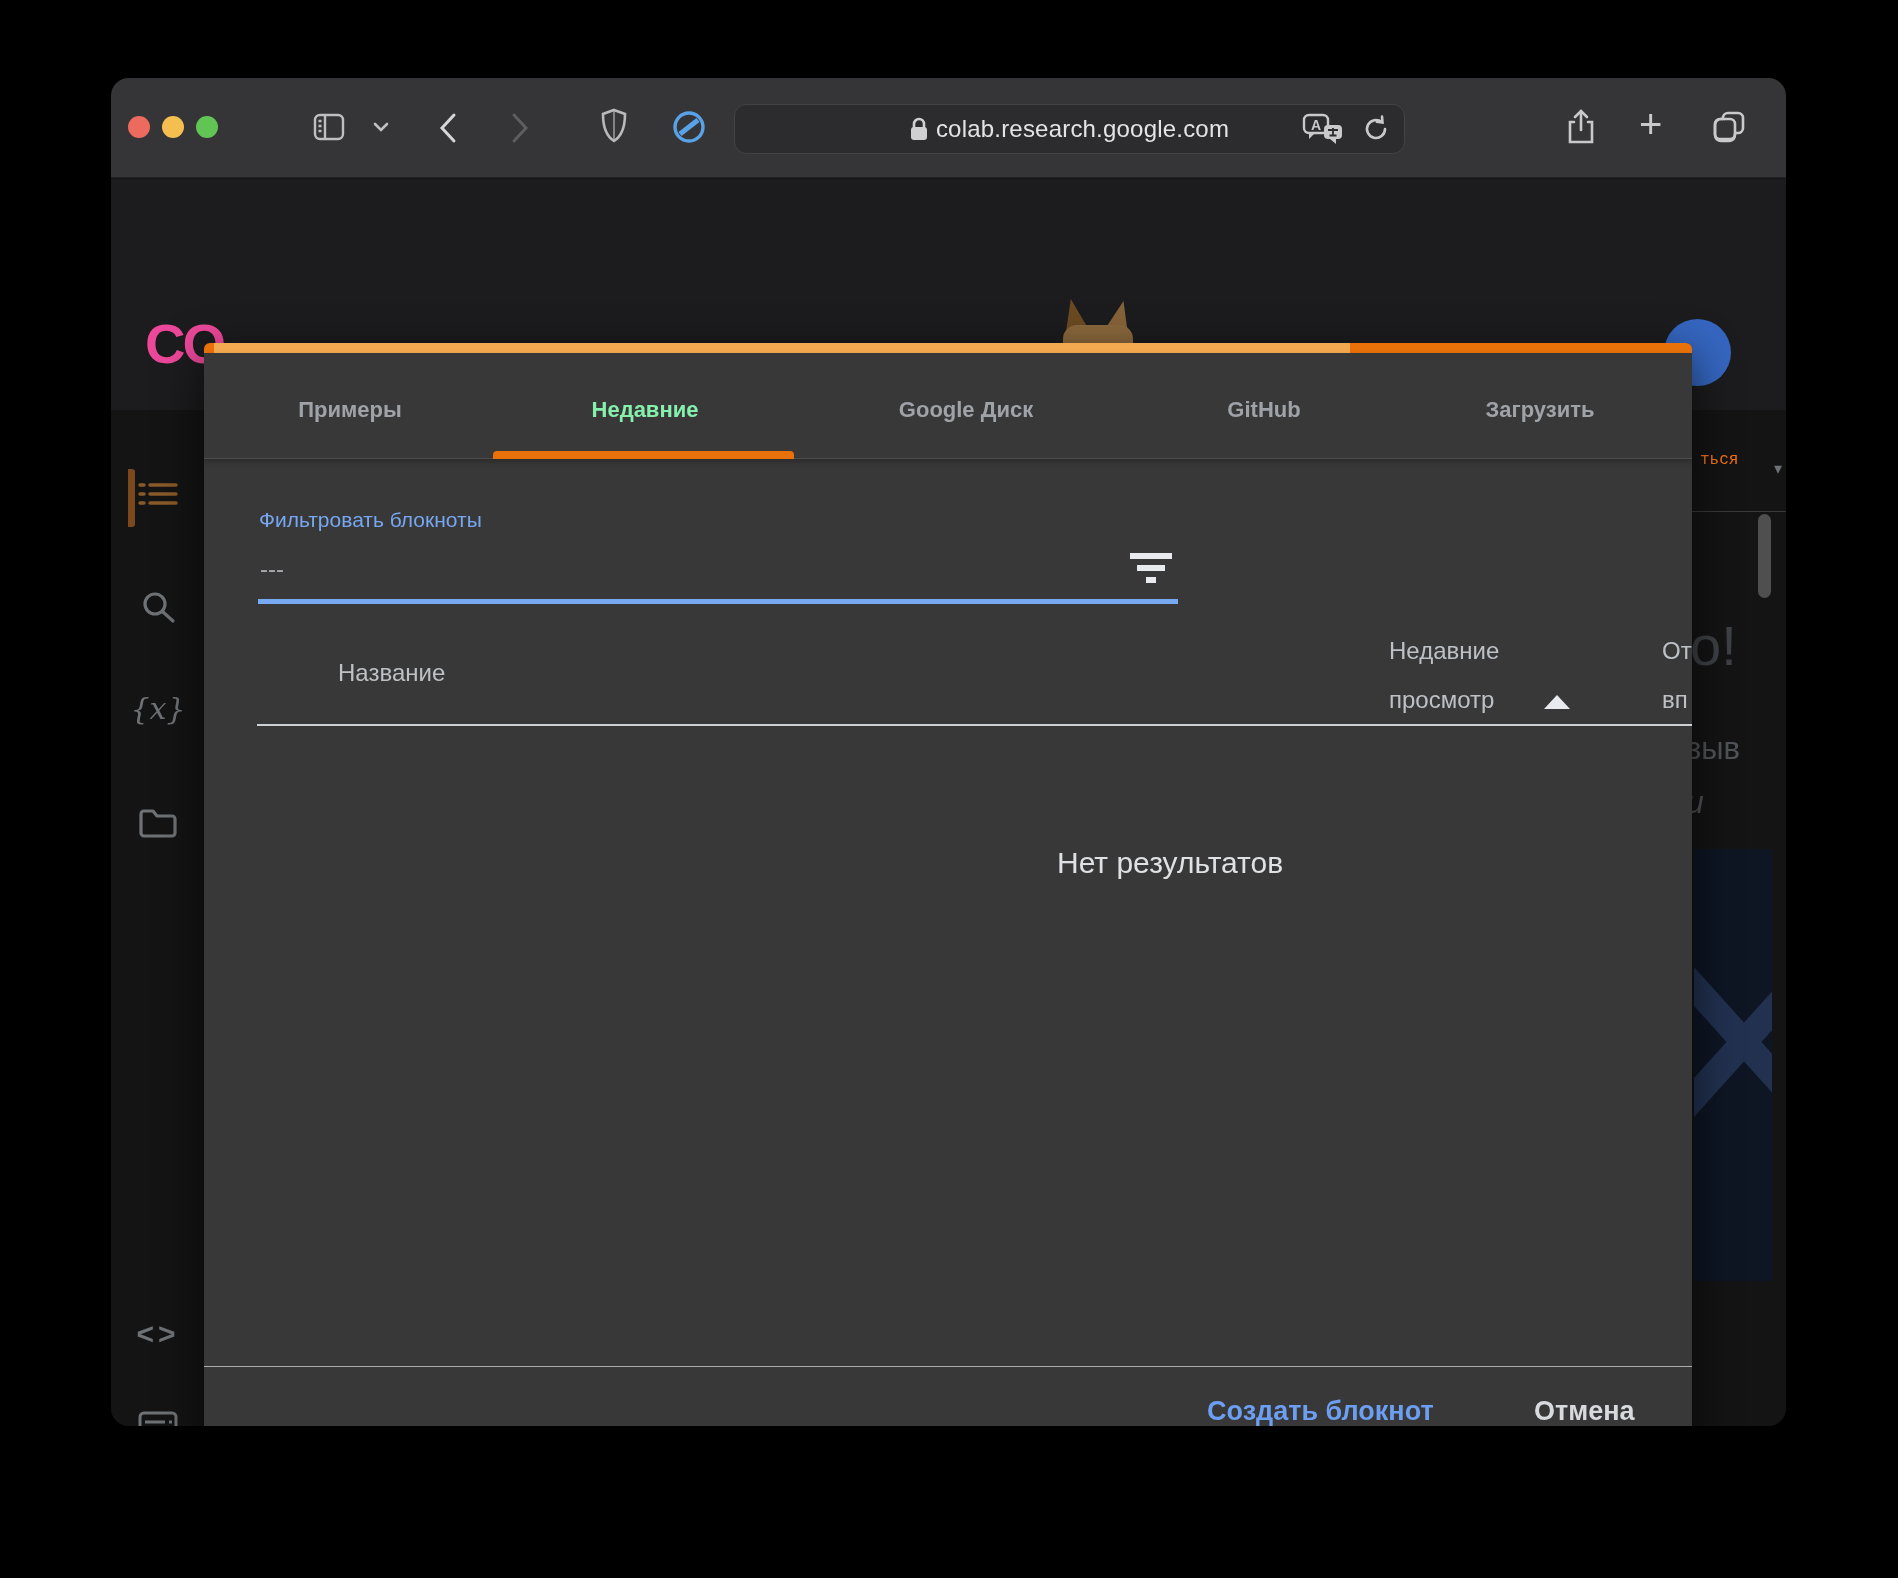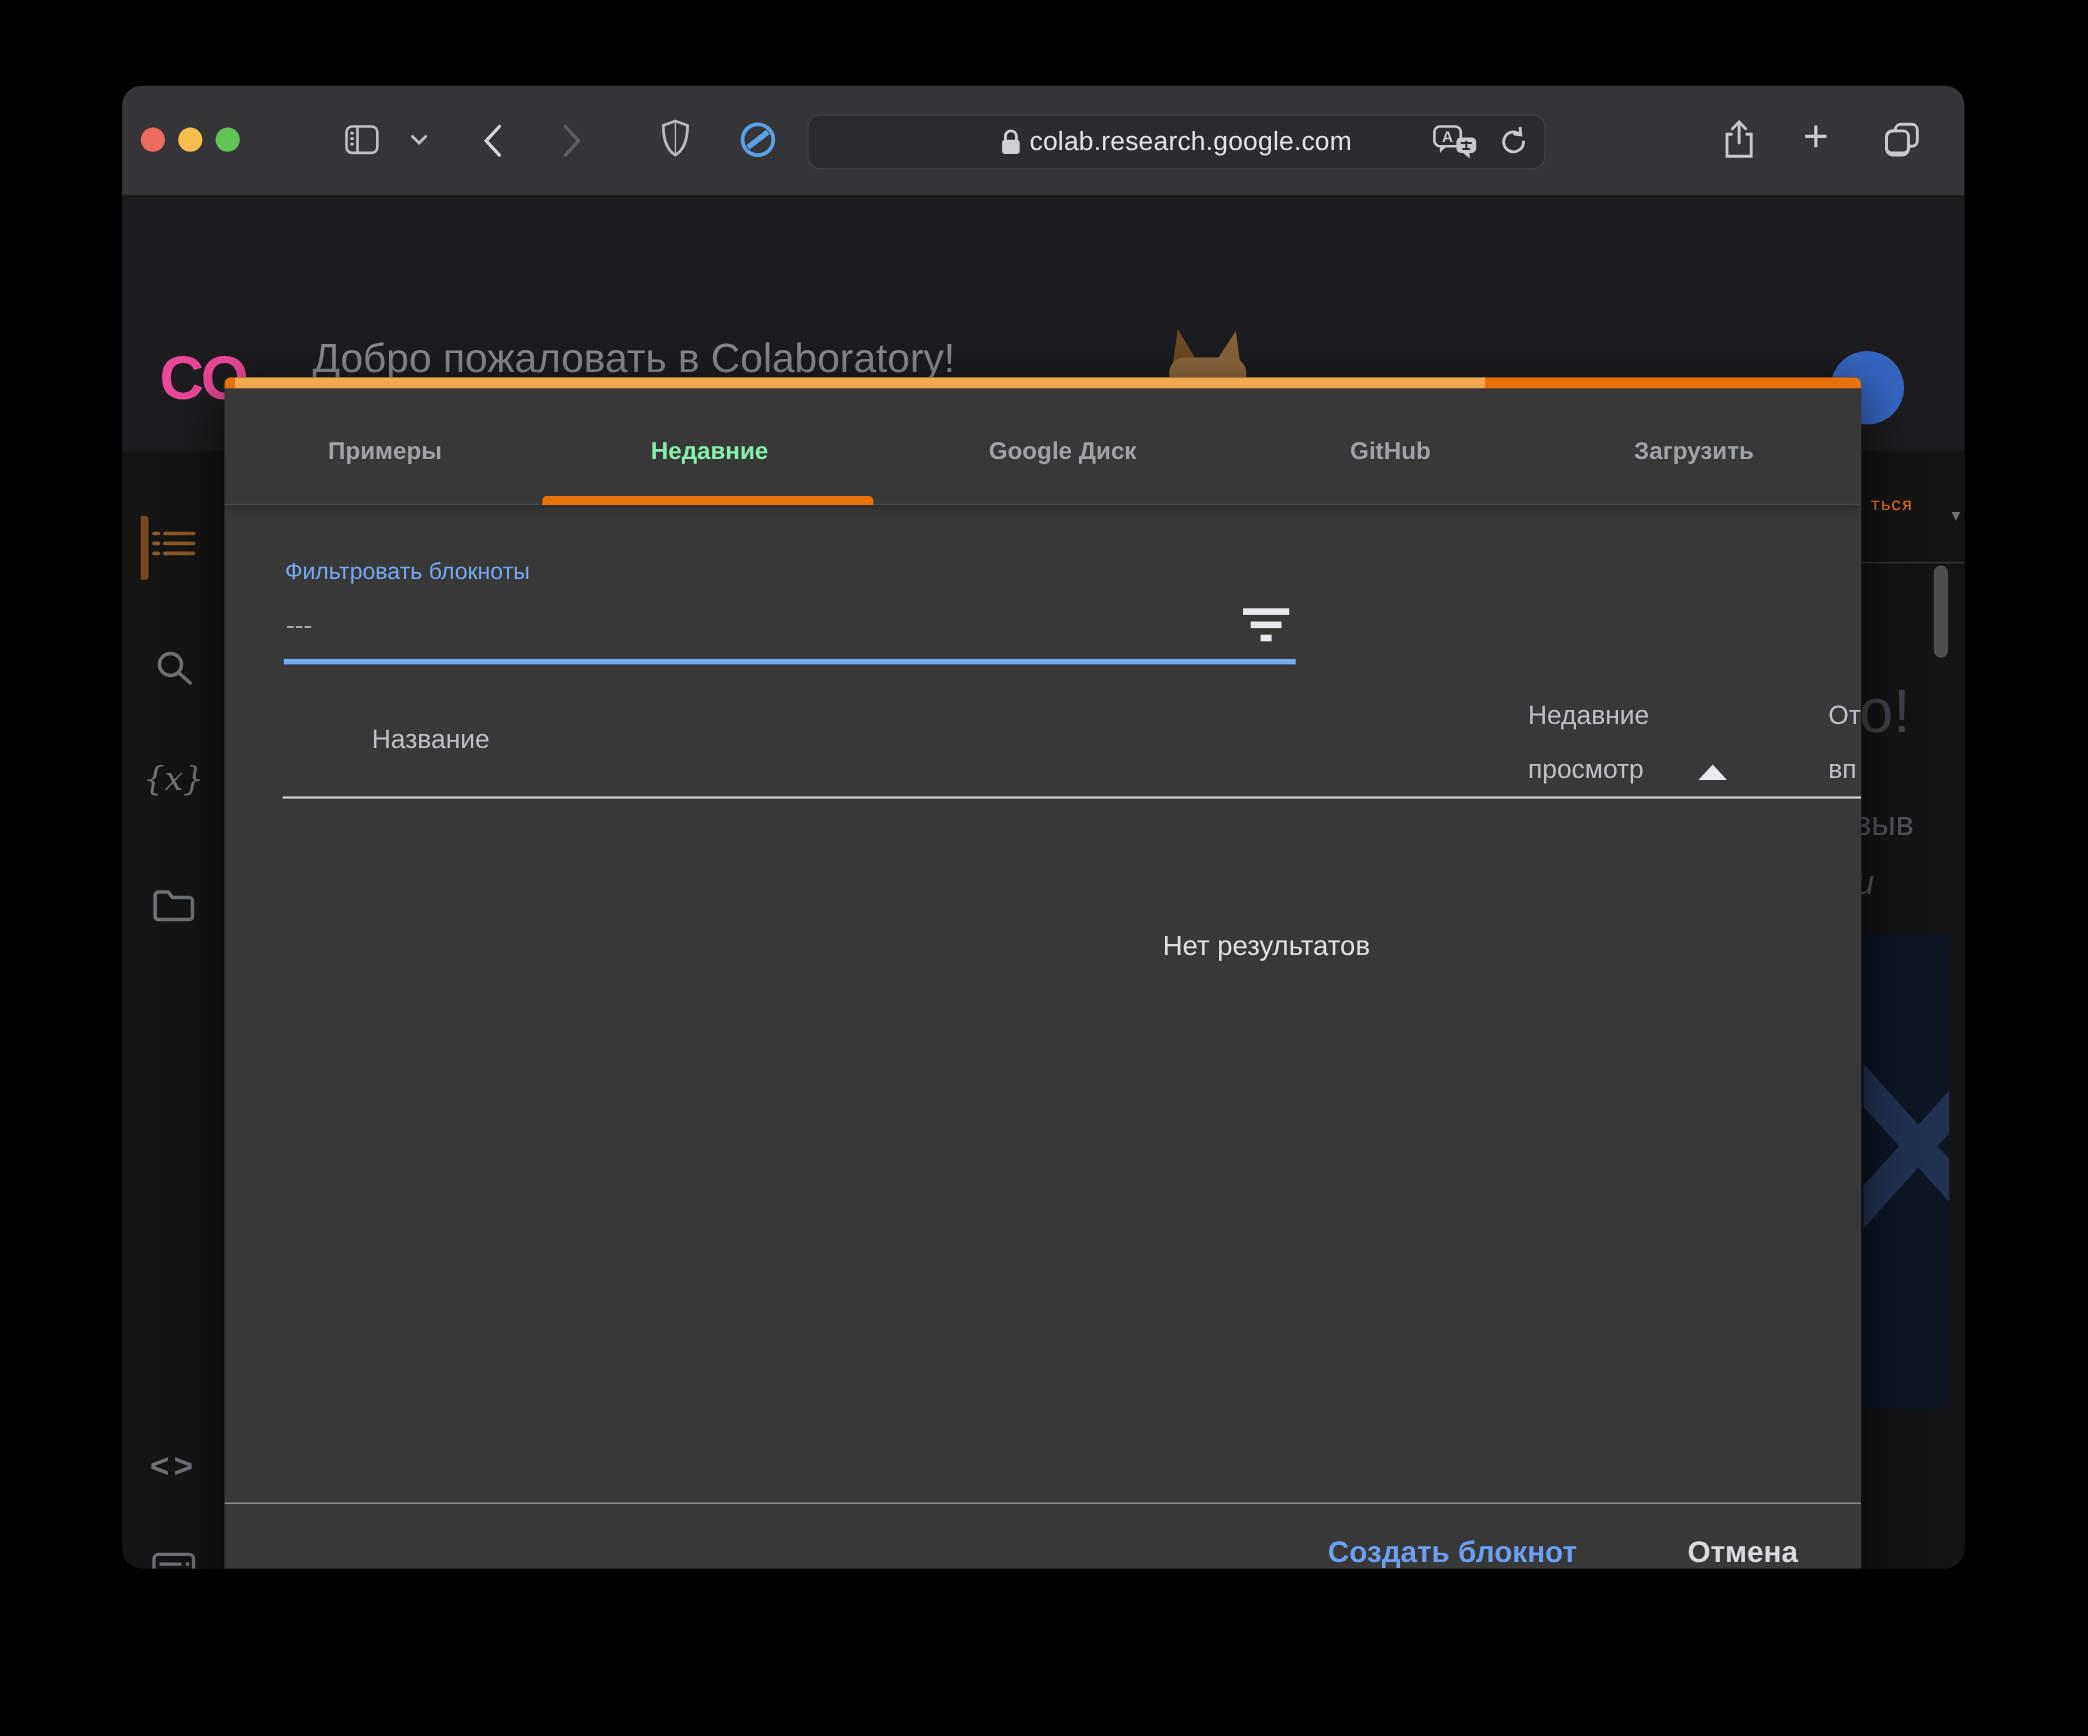--- a/index.html
+++ b/index.html
@@ -81,21 +81,21 @@
   .th { position:absolute; font-size:24px; color:#BDC1C6; white-space:nowrap; }
   .th-name { left:134px; top:316px; }
   .th-last1 { left:1185px; top:294px; }
   .th-last2 { left:1185px; top:343px; }
   .th-first1 { left:1458px; top:294px; }
   .th-first2 { left:1458px; top:343px; }
   .sort-arrow { position:absolute; left:1340px; top:352px; width:0; height:0;
                 border-left:13px solid transparent; border-right:13px solid transparent; border-bottom:14px solid #E8EAED; cursor:pointer; }
   .table-head-border { position:absolute; left:53px; top:381px; width:1435px; height:2px; background:#CDD0D3; }
 
-  .empty-msg { position:absolute; left:853px; top:503px; width:260px; font-size:25px; color:#DFE1E4; white-space:nowrap; }
+  .empty-msg { position:absolute; left:853px; top:503px; width:260px; font-size:30px; color:#DFE1E4; white-space:nowrap; }
 
   .footer-divider { position:absolute; left:0; top:1023px; width:100%; height:1px; background:#ABADAF; }
   .btn-create { position:absolute; left:1003px; top:1053px; font-size:27px; font-weight:700; color:#6C9FF2; white-space:nowrap; cursor:pointer; }
   .btn-cancel { position:absolute; left:1330px; top:1053px; font-size:27px; font-weight:700; color:#D8DADD; cursor:pointer; }
 </style>
 </head>
 <body>
 
 <div class="window">
 
@@ -184,21 +184,20 @@
         <rect x="12" y="4" width="20" height="20" rx="5"></rect>
         <path d="M24 24 v2 a6 6 0 0 1 -6 6 H10 a6 6 0 0 1 -6 -6 V16 a6 6 0 0 1 6 -6 h2" fill="#353537"></path>
         <rect x="4" y="10" width="20" height="20" rx="5"></rect>
       </svg>
     </span>
   </div>
 
   <div class="page">
     <div class="page-header"></div>
     <div class="logo-co">CO</div>
-    <div class="page-heading">Добро пожаловать в Colaboratory!</div>
     <div class="corgi">
       <span class="ear l"></span>
         <span class="ear r"></span>
         <span class="head"></span>
     </div>
     <div class="avatar"></div>
     <div class="signup-frag">ться</div>
     <div class="signup-caret">▾</div>
     <div class="page-header-divider"></div>
 

